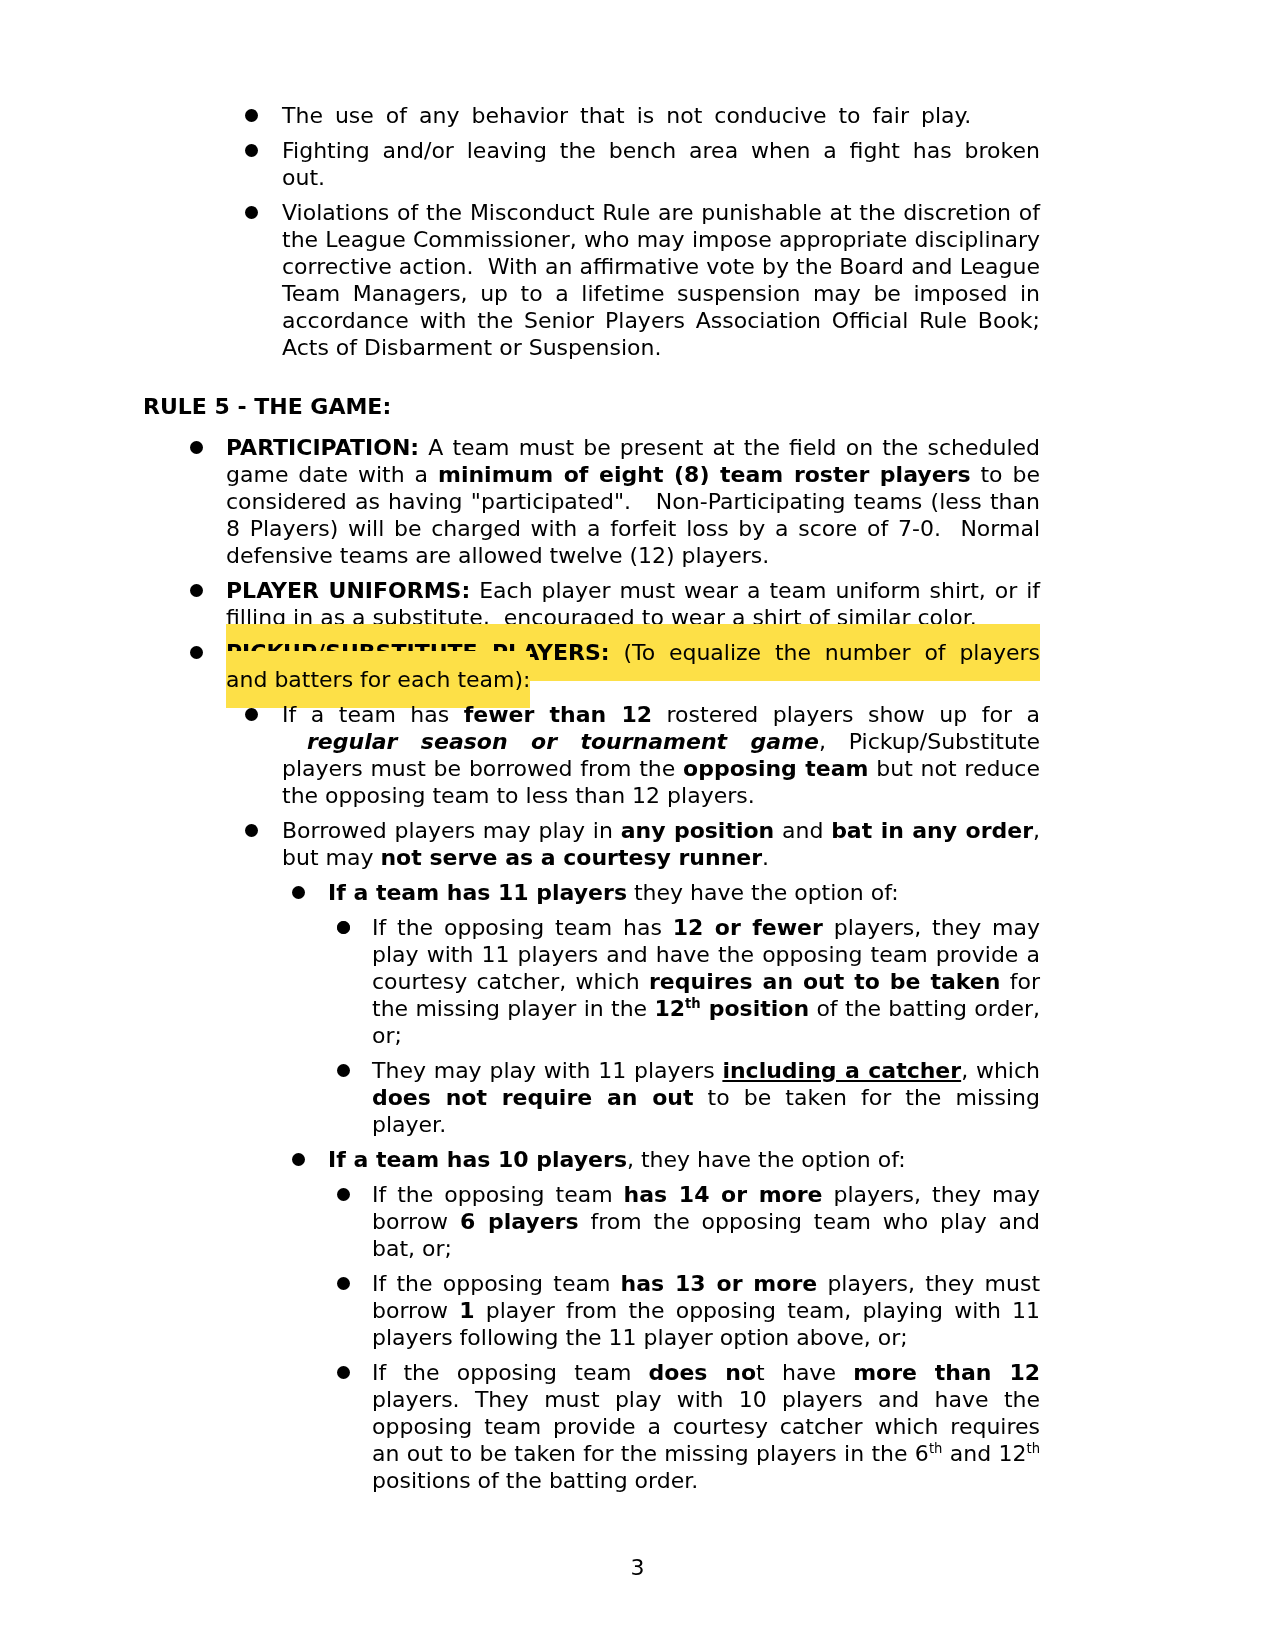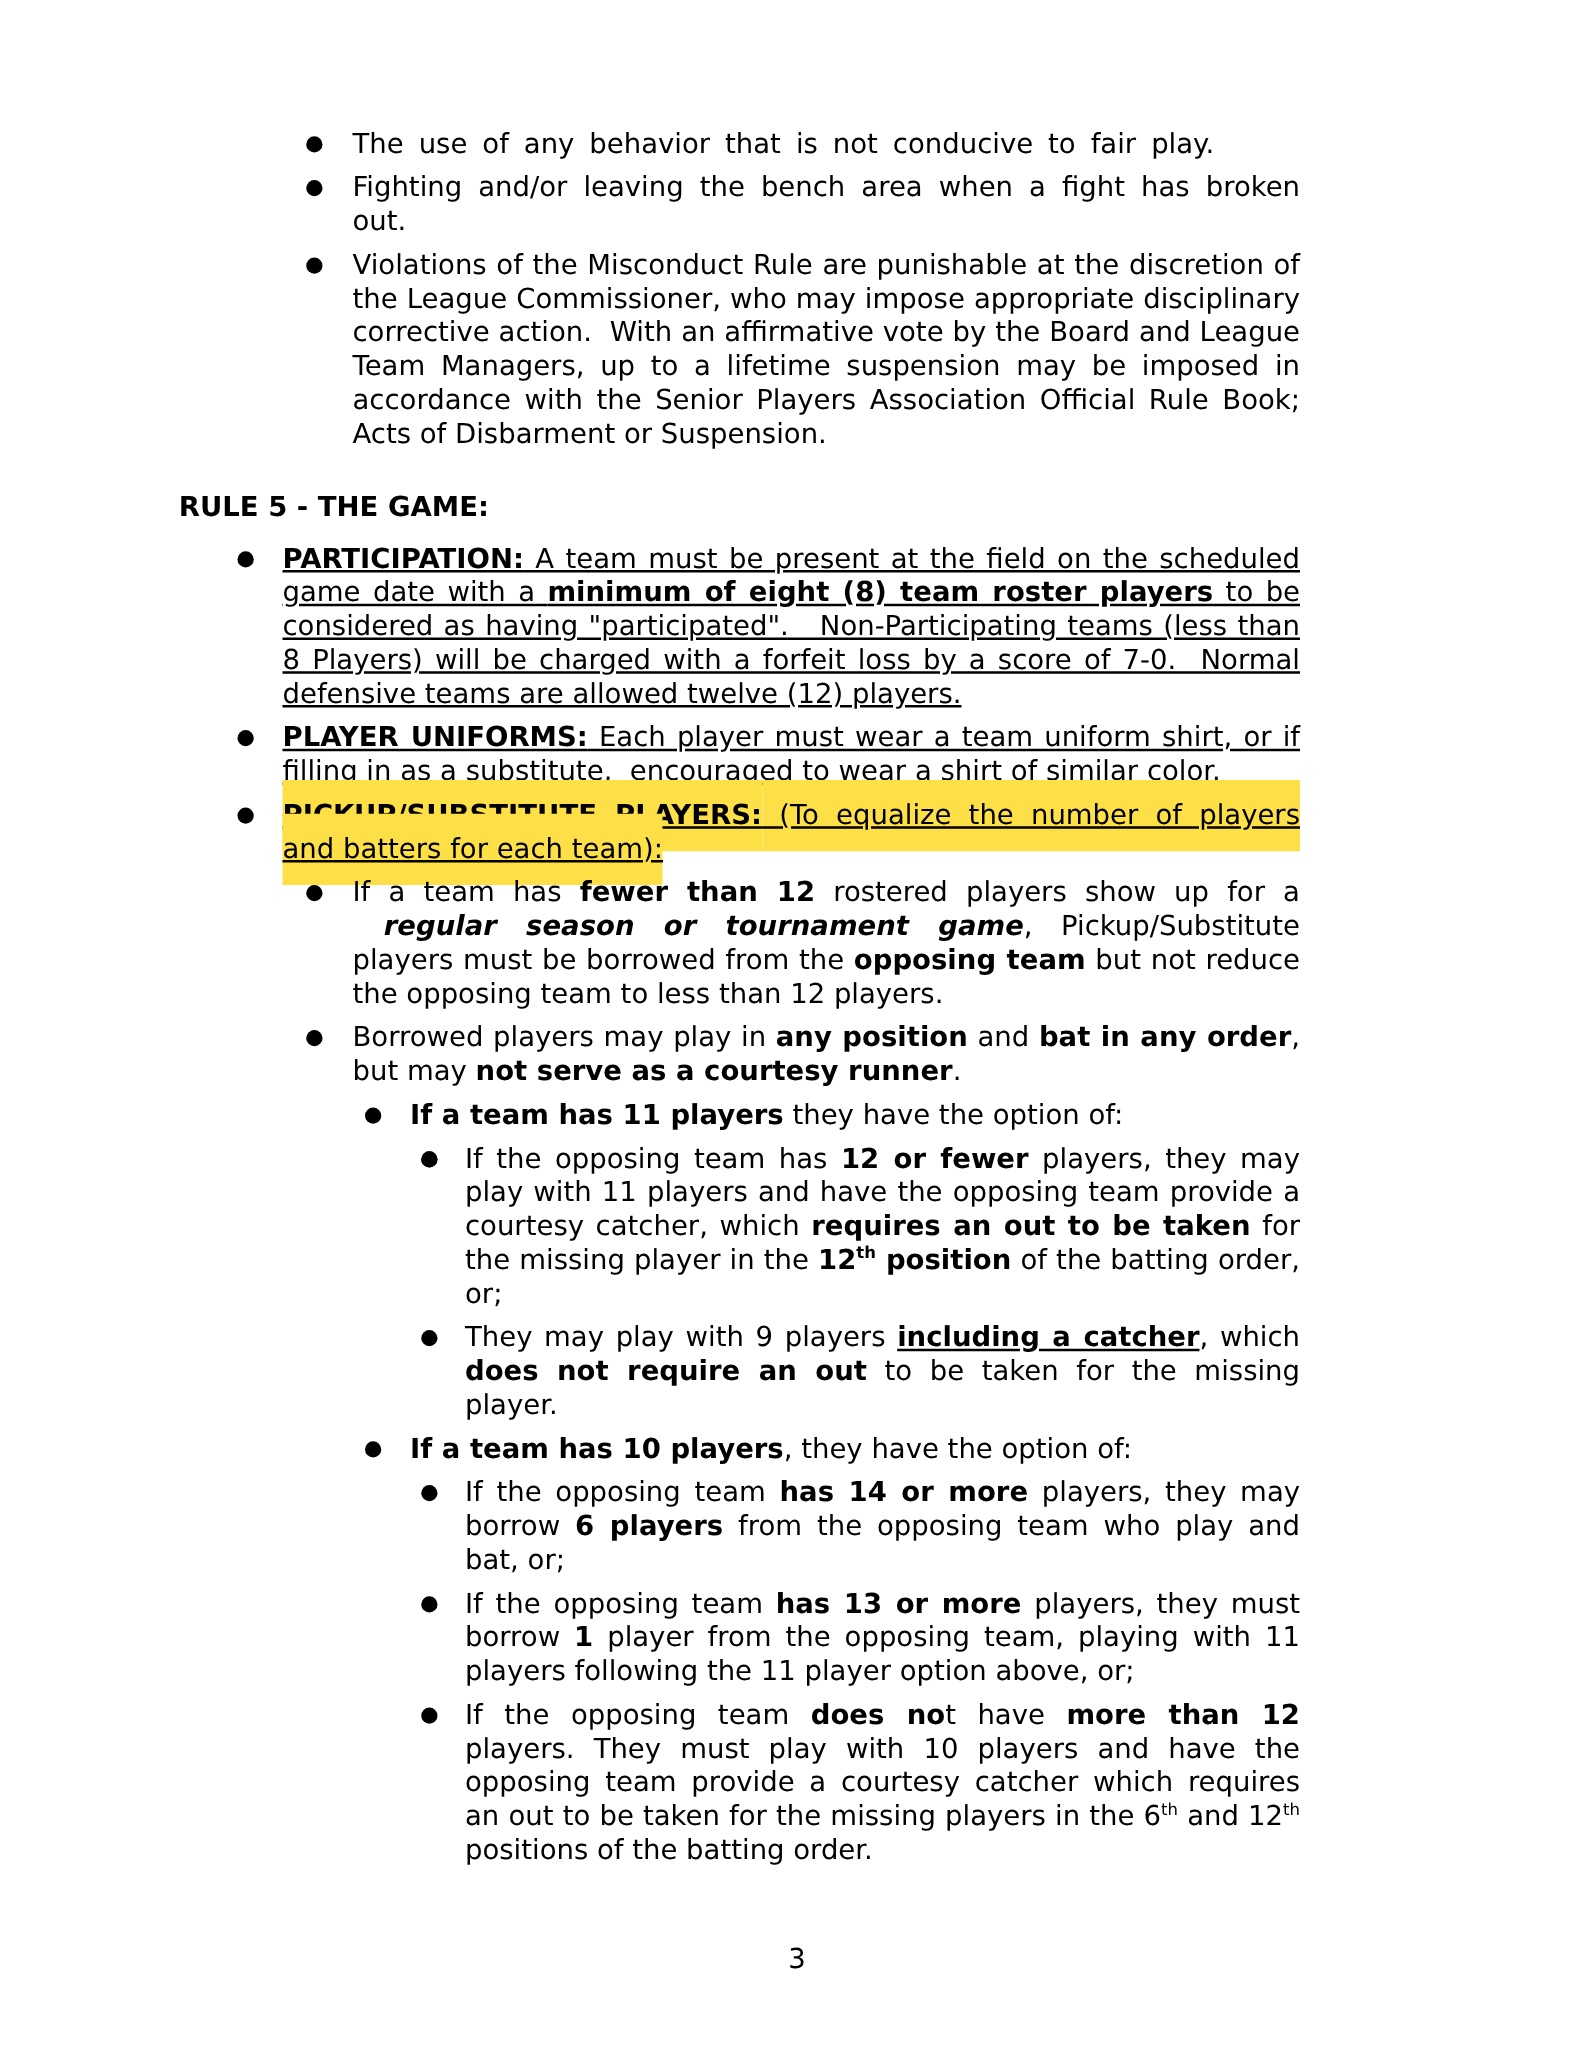--- a/index.html
+++ b/index.html
@@ -26,21 +26,21 @@
   }
   .heading {
     font-weight: bold;
     margin: 32px 0 14px 0;
   }
   .li {
     position: relative;
     text-align: justify;
     margin-bottom: 8px;
   }
-  .lvl1 { padding-left: 83px; text-decoration: underline; }
+  .lvl1 { padding-left: 83px; }
   .lvl2 { padding-left: 139px; }
   .lvl3 { padding-left: 185px; }
   .lvl4 { padding-left: 229px; }
   .dot {
     position: absolute;
     top: 7px;
     width: 13px;
     height: 13px;
     border-radius: 50%;
     background: #000000;
@@ -81,20 +81,20 @@
       <div class="li lvl2"><span class="dot"></span><span><span>Violations of the Misconduct Rule are punishable at the discretion of the League Commissioner, who may impose appropriate disciplinary corrective action. &nbsp;With an affirmative vote by the Board and League Team Managers, up to a lifetime suspension may be imposed in accordance with the Senior Players Association Official Rule Book; Acts of Disbarment or Suspension.</span></span></div>
       <div class="heading"><span class="b">RULE 5 - THE GAME:</span></div>
       <div class="li lvl1"><span class="dot"></span><span><span class="b">PARTICIPATION:</span><span> A team must be present at the field on the scheduled game date with a </span><span class="b">minimum of eight (8) team roster players</span><span> to be considered as having "participated". &nbsp; Non-Participating teams (less than 8 Players) will be charged with a forfeit loss by a score of 7-0. &nbsp;Normal defensive teams are allowed twelve (12) players.</span></span></div>
       <div class="li lvl1"><span class="dot"></span><span><span class="b">PLAYER UNIFORMS:</span><span> Each player must wear a team uniform shirt, or if filling in as a substitute, &nbsp;encouraged to wear a shirt of similar color.</span></span></div>
       <div class="li lvl1"><span class="dot"></span><span><span class="b hl">PICKUP/SUBSTITUTE PLAYERS:</span><span class="hl"> (To equalize the number of players and batters for each team):</span></span></div>
       <div class="li lvl2"><span class="dot"></span><span><span>If a team has </span><span class="b">fewer than 12</span><span> rostered players show up for a </span><span class="b i">regular season or tournament game</span><span>, Pickup/Substitute players must be borrowed from the </span><span class="b">opposing team</span><span> but not reduce the opposing team to less than 12 players.</span></span></div>
       <div class="li lvl2"><span class="dot"></span><span><span>Borrowed players may play in </span><span class="b">any position</span><span> and </span><span class="b">bat in any order</span><span>, but may </span><span class="b">not serve as a courtesy runner</span><span>.</span></span></div>
       <div class="li lvl3"><span class="dot"></span><span><span class="b">If a team has 11 players</span><span> they have the option of:</span></span></div>
       <div class="li lvl4"><span class="dot"></span></div>
       <div class="li lvl4"><span class="dot"></span><span><span>If the opposing team has </span><span class="b">12 or fewer</span><span> players, they may play with 11 players and have the opposing team provide a courtesy catcher, which </span><span class="b">requires an out to be taken</span><span> for the missing player in the </span><span class="b">12</span><sup class="b">th</sup><span class="b"> position</span><span> of the batting order, or;</span></span></div>
-      <div class="li lvl4"><span class="dot"></span><span><span>They may play with 9 players </span><span class="b u">including a catcher</span><span>, which </span><span class="b">does not require an out</span><span> to be taken for the missing player.</span></span></div>
+      <div class="li lvl4"><span class="dot"></span><span><span>They may play with 11 players </span><span class="b u">including a catcher</span><span>, which </span><span class="b">does not require an out</span><span> to be taken for the missing player.</span></span></div>
       <div class="li lvl3"><span class="dot"></span><span><span class="b">If a team has 10 players</span><span>, they have the option of:</span></span></div>
       <div class="li lvl4"><span class="dot"></span><span><span>If the opposing team </span><span class="b">has 14 or more</span><span> players, they may borrow </span><span class="b">6 players</span><span> from the opposing team who play and bat, or;</span></span></div>
       <div class="li lvl4"><span class="dot"></span><span><span>If the opposing team </span><span class="b">has 13 or more</span><span> players, they must borrow </span><span class="b">1</span><span> player from the opposing team, playing with 11 players following the 11 player option above, or;</span></span></div>
       <div class="li lvl4"><span class="dot"></span><span><span>If the opposing team </span><span class="b">does no</span><span>t have </span><span class="b">more than 12</span><span> players. They must play with 10 players and have the opposing team provide a courtesy catcher which requires an out to be taken for the missing players in the 6</span><sup>th</sup><span> and 12</span><sup>th</sup><span> positions of the batting order.</span></span></div>
     </div>
   <div class="page-num">3</div>
 </div>
 
 </body></html>

